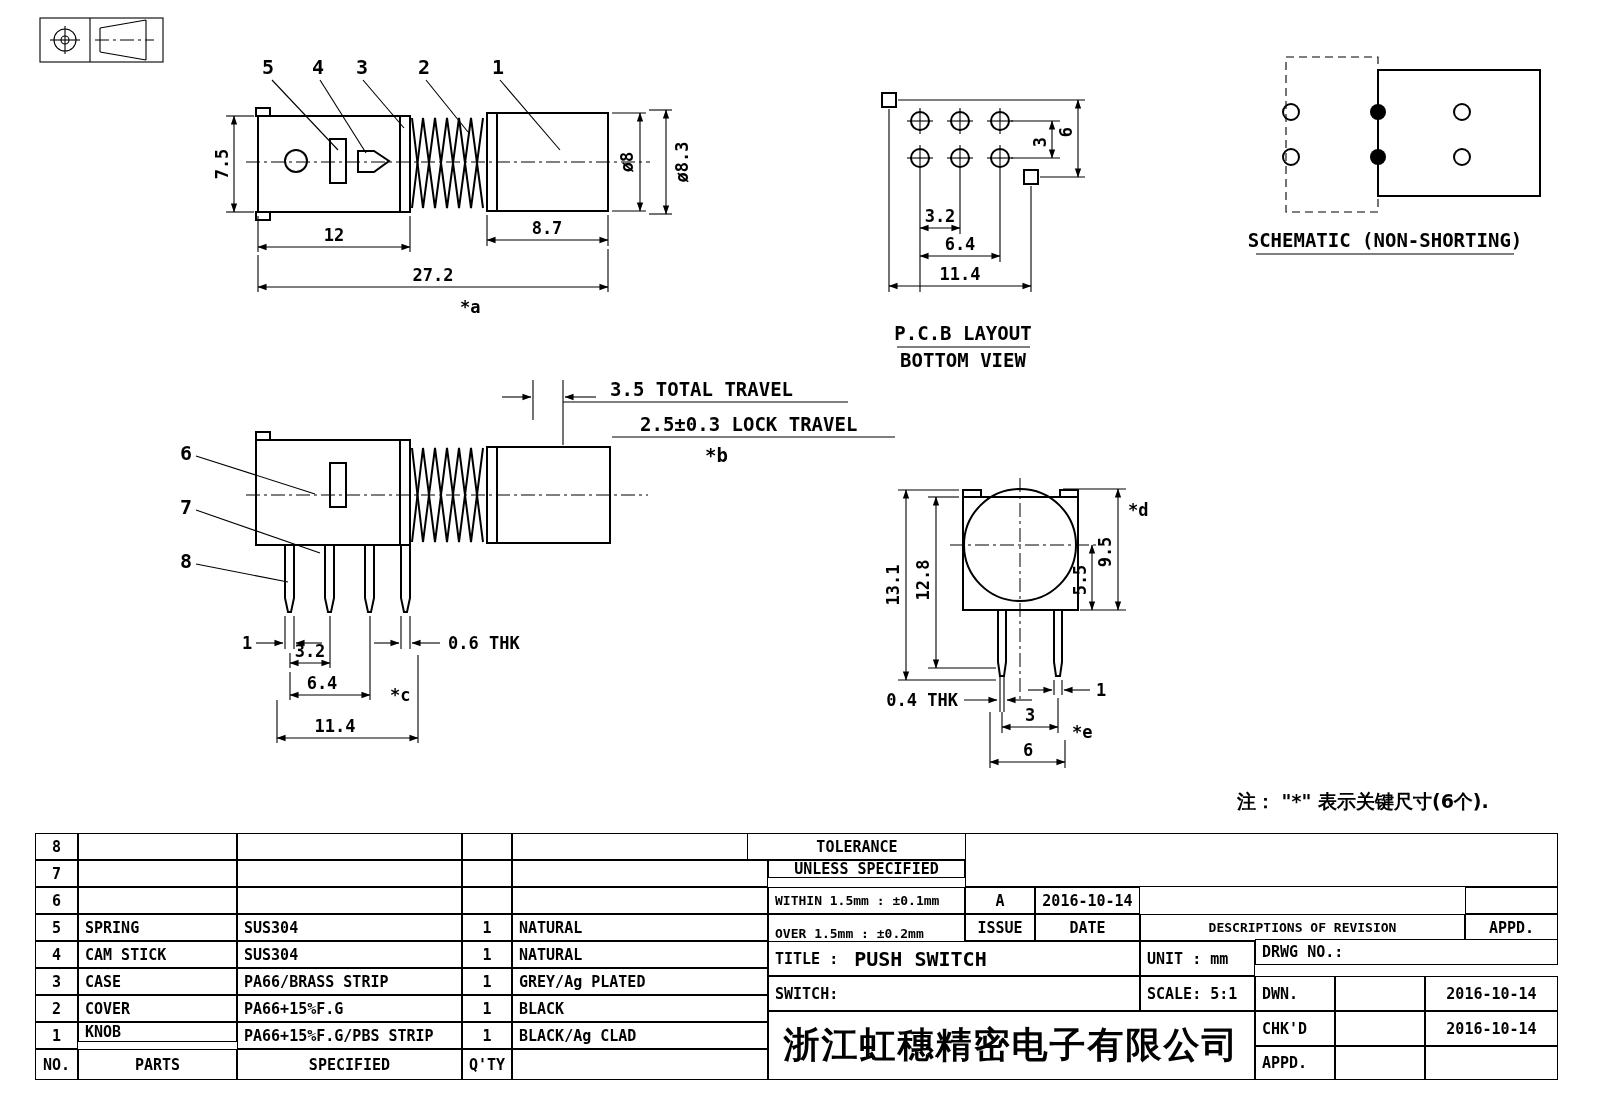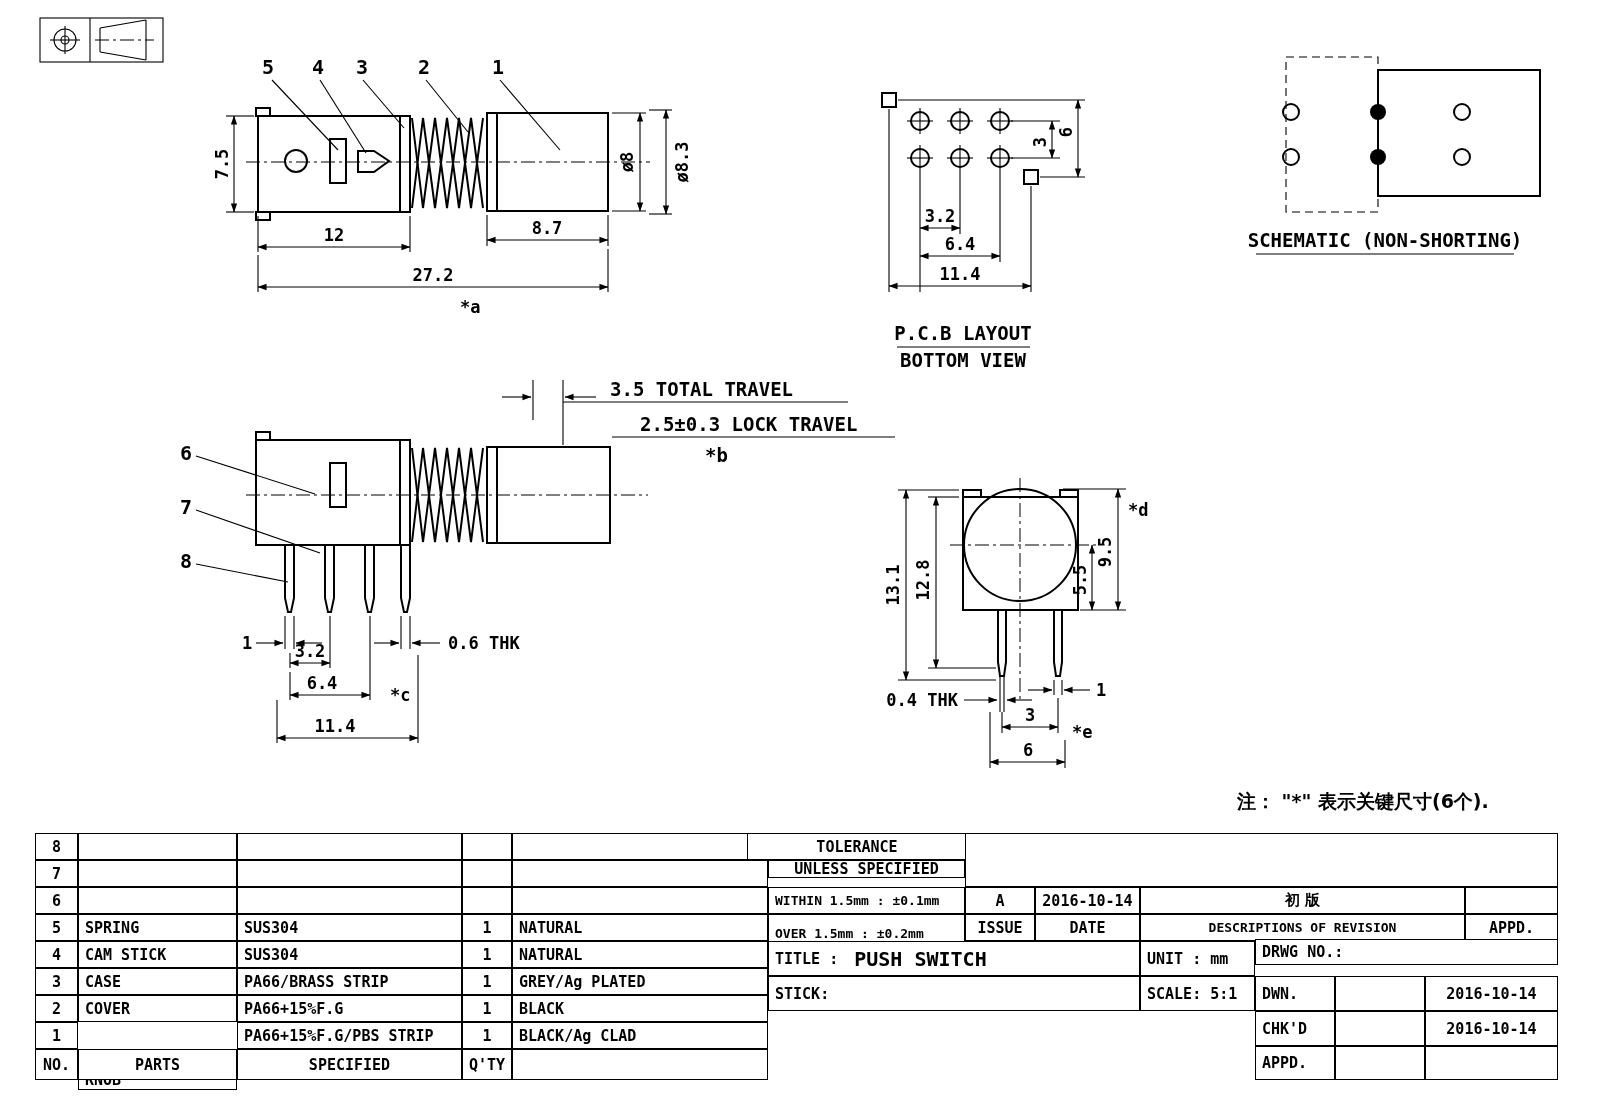--- a/index.html
+++ b/index.html
@@ -319,59 +319,61 @@
   <div class="cell c" style="left:462px;top:968px;width:50px;height:27px">1</div>
   <div class="cell" style="left:512px;top:968px;width:256px;height:27px">GREY/Ag PLATED</div>
 
   <div class="cell c" style="left:35px;top:995px;width:43px;height:27px">2</div>
   <div class="cell" style="left:78px;top:995px;width:159px;height:27px">COVER</div>
   <div class="cell" style="left:237px;top:995px;width:225px;height:27px">PA66+15%F.G</div>
   <div class="cell c" style="left:462px;top:995px;width:50px;height:27px">1</div>
   <div class="cell" style="left:512px;top:995px;width:256px;height:27px">BLACK</div>
 
   <div class="cell c" style="left:35px;top:1022px;width:43px;height:27px">1</div>
-  <div class="cell" style="left:78px;top:1070px;width:159px;height:20px">KNOB</div>
+  <div class="cell" style="left:78px;top:1022px;width:159px;height:20px">KNOB</div>
   <div class="cell" style="left:237px;top:1022px;width:225px;height:27px">PA66+15%F.G/PBS STRIP</div>
   <div class="cell c" style="left:462px;top:1022px;width:50px;height:27px">1</div>
   <div class="cell" style="left:512px;top:1022px;width:256px;height:27px">BLACK/Ag CLAD</div>
 
   <div class="cell c" style="left:35px;top:1049px;width:43px;height:31px">NO.</div>
   <div class="cell c" style="left:78px;top:1049px;width:159px;height:31px">PARTS</div>
   <div class="cell c" style="left:237px;top:1049px;width:225px;height:31px">SPECIFIED</div>
   <div class="cell c" style="left:462px;top:1049px;width:50px;height:31px">Q'TY</div>
   <div class="cell" style="left:512px;top:1049px;width:256px;height:31px"></div>
 
   <div class="cell c" style="left:747px;top:833px;width:220px;height:27px">TOLERANCE</div>
   <div class="cell c" style="left:768px;top:860px;width:197px;height:18px">UNLESS  SPECIFIED</div>
   <div class="cell small" style="left:768px;top:887px;width:197px;height:27px">WITHIN 1.5mm : ±0.1mm</div>
   <div class="cell small" style="left:768px;top:914px;width:197px;height:38px">OVER 1.5mm : ±0.2mm</div>
 
   <div class="cell" style="left:965px;top:833px;width:593px;height:54px"></div>
   <div class="cell c" style="left:965px;top:887px;width:70px;height:27px">A</div>
   <div class="cell c" style="left:1035px;top:887px;width:105px;height:27px">2016-10-14</div>
-  <div class="cell c company-row" style="left:1140px;top:887px;width:325px;height:27px;font-family:'DejaVu Sans',sans-serif">初  版</div>
   <div class="cell" style="left:1465px;top:887px;width:93px;height:27px"></div>
   <div class="cell c" style="left:965px;top:914px;width:70px;height:27px">ISSUE</div>
   <div class="cell c" style="left:1035px;top:914px;width:105px;height:27px">DATE</div>
   <div class="cell c small" style="left:1140px;top:914px;width:325px;height:27px">DESCRIPTIONS OF REVISION</div>
   <div class="cell c" style="left:1465px;top:914px;width:93px;height:27px">APPD.</div>
 
   <div class="cell" style="left:768px;top:941px;width:372px;height:35px">
     <span>TITLE :</span>
     <span class="title-big">PUSH SWITCH</span>
   </div>
   <div class="cell" style="left:1140px;top:941px;width:115px;height:35px">UNIT :  mm</div>
   <div class="cell" style="left:1255px;top:939px;width:303px;height:26px">DRWG NO.:</div>
 
-  <div class="cell" style="left:768px;top:976px;width:372px;height:35px">STICK:</div>
+  <div class="cell" style="left:768px;top:976px;width:372px;height:35px">SWITCH:</div>
   <div class="cell" style="left:1140px;top:976px;width:115px;height:35px">SCALE:  5:1</div>
   <div class="cell" style="left:1255px;top:976px;width:80px;height:35px">DWN.</div>
   <div class="cell" style="left:1335px;top:976px;width:90px;height:35px"></div>
   <div class="cell c" style="left:1425px;top:976px;width:133px;height:35px">2016-10-14</div>
 
+  <div class="cell c" style="left:768px;top:1011px;width:487px;height:69px">
+    <span class="company">浙江虹穗精密电子有限公司</span>
+  </div>
   <div class="cell" style="left:1255px;top:1011px;width:80px;height:35px">CHK'D</div>
   <div class="cell" style="left:1335px;top:1011px;width:90px;height:35px"></div>
   <div class="cell c" style="left:1425px;top:1011px;width:133px;height:35px">2016-10-14</div>
   <div class="cell" style="left:1255px;top:1046px;width:80px;height:34px">APPD.</div>
   <div class="cell" style="left:1335px;top:1046px;width:90px;height:34px"></div>
   <div class="cell c" style="left:1425px;top:1046px;width:133px;height:34px"></div>
 
 </div>
 
 </body></html>

